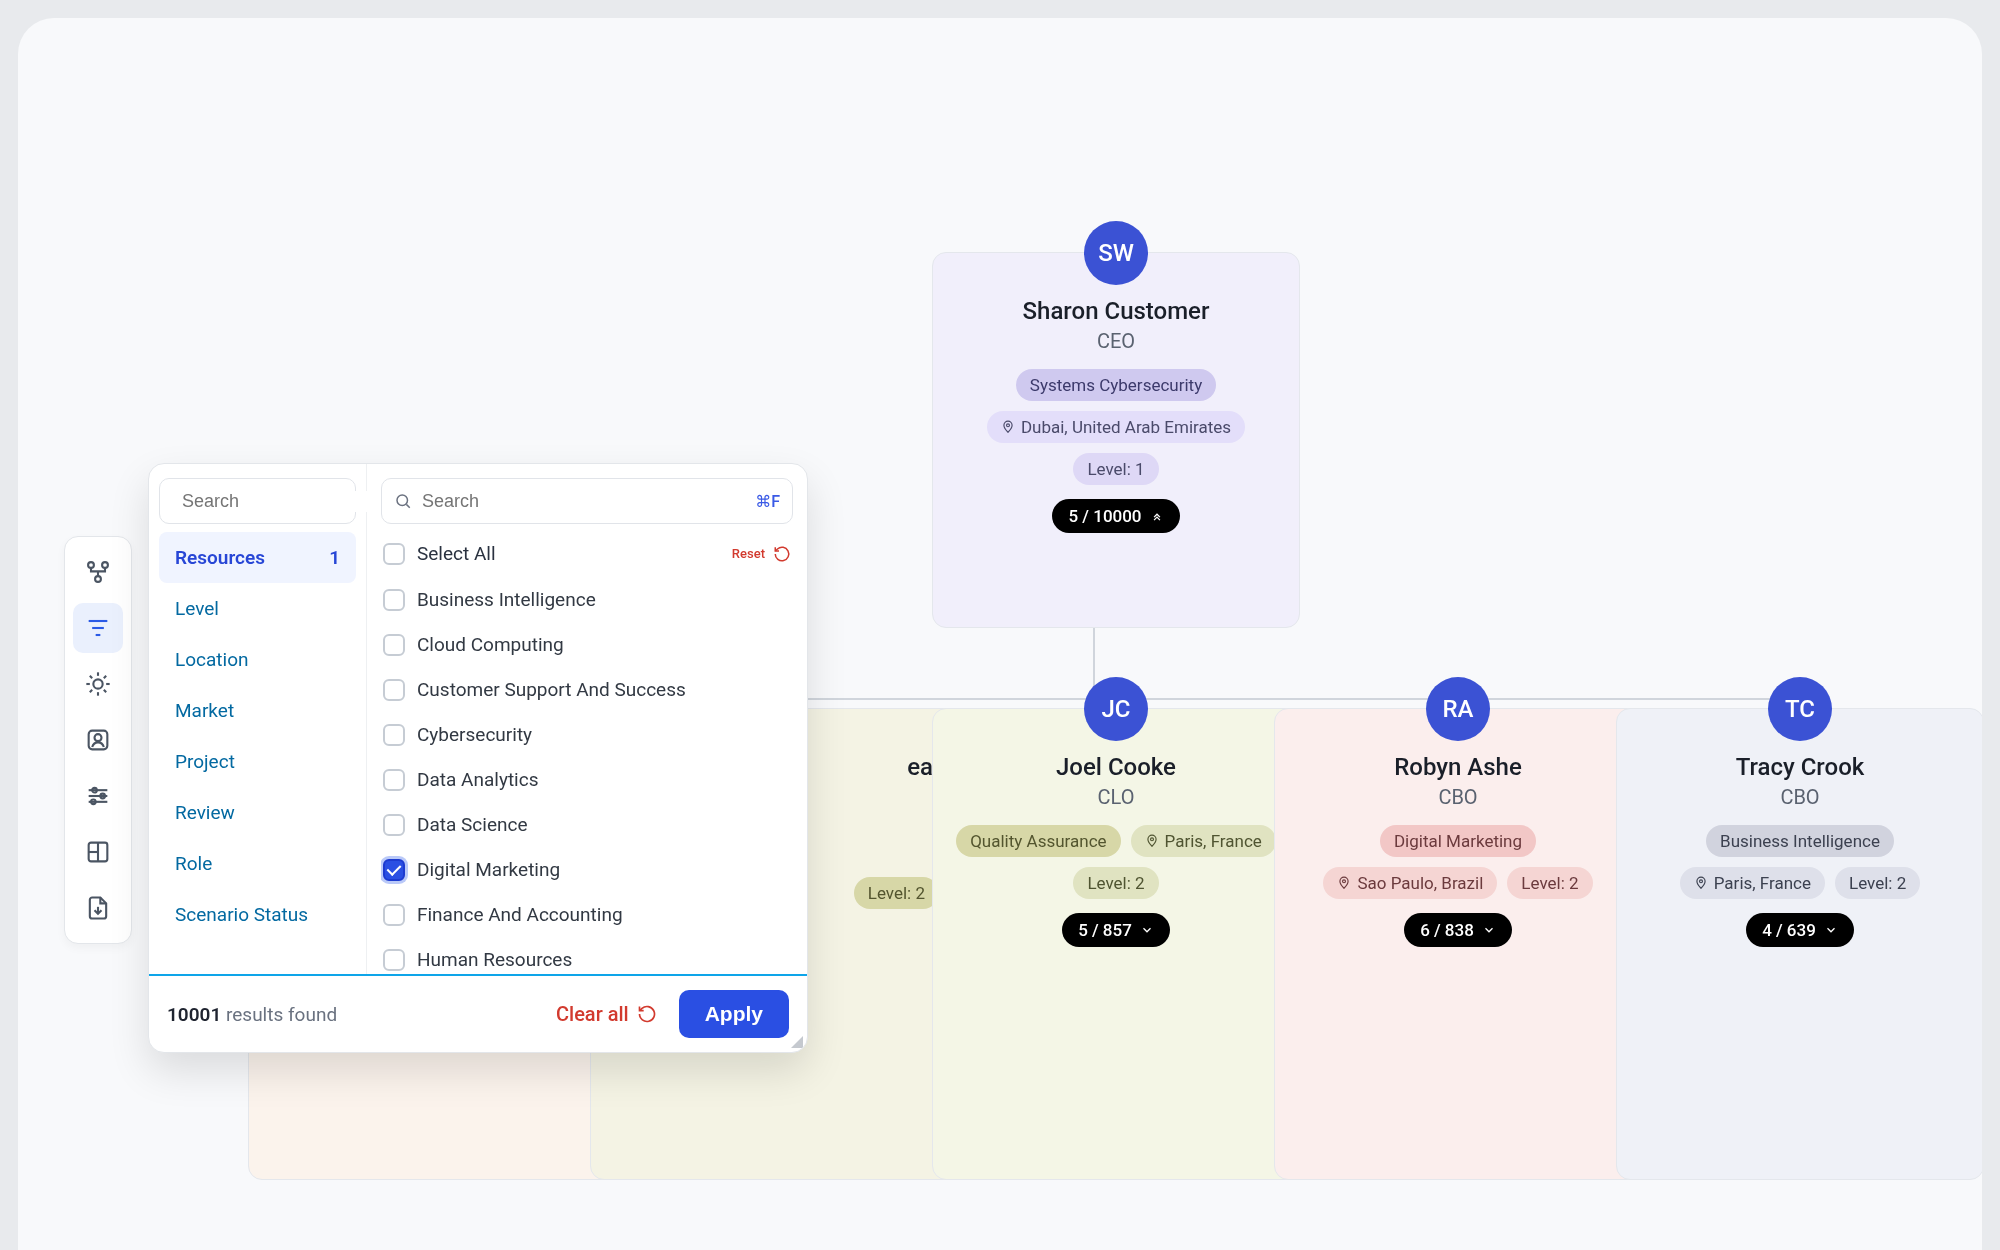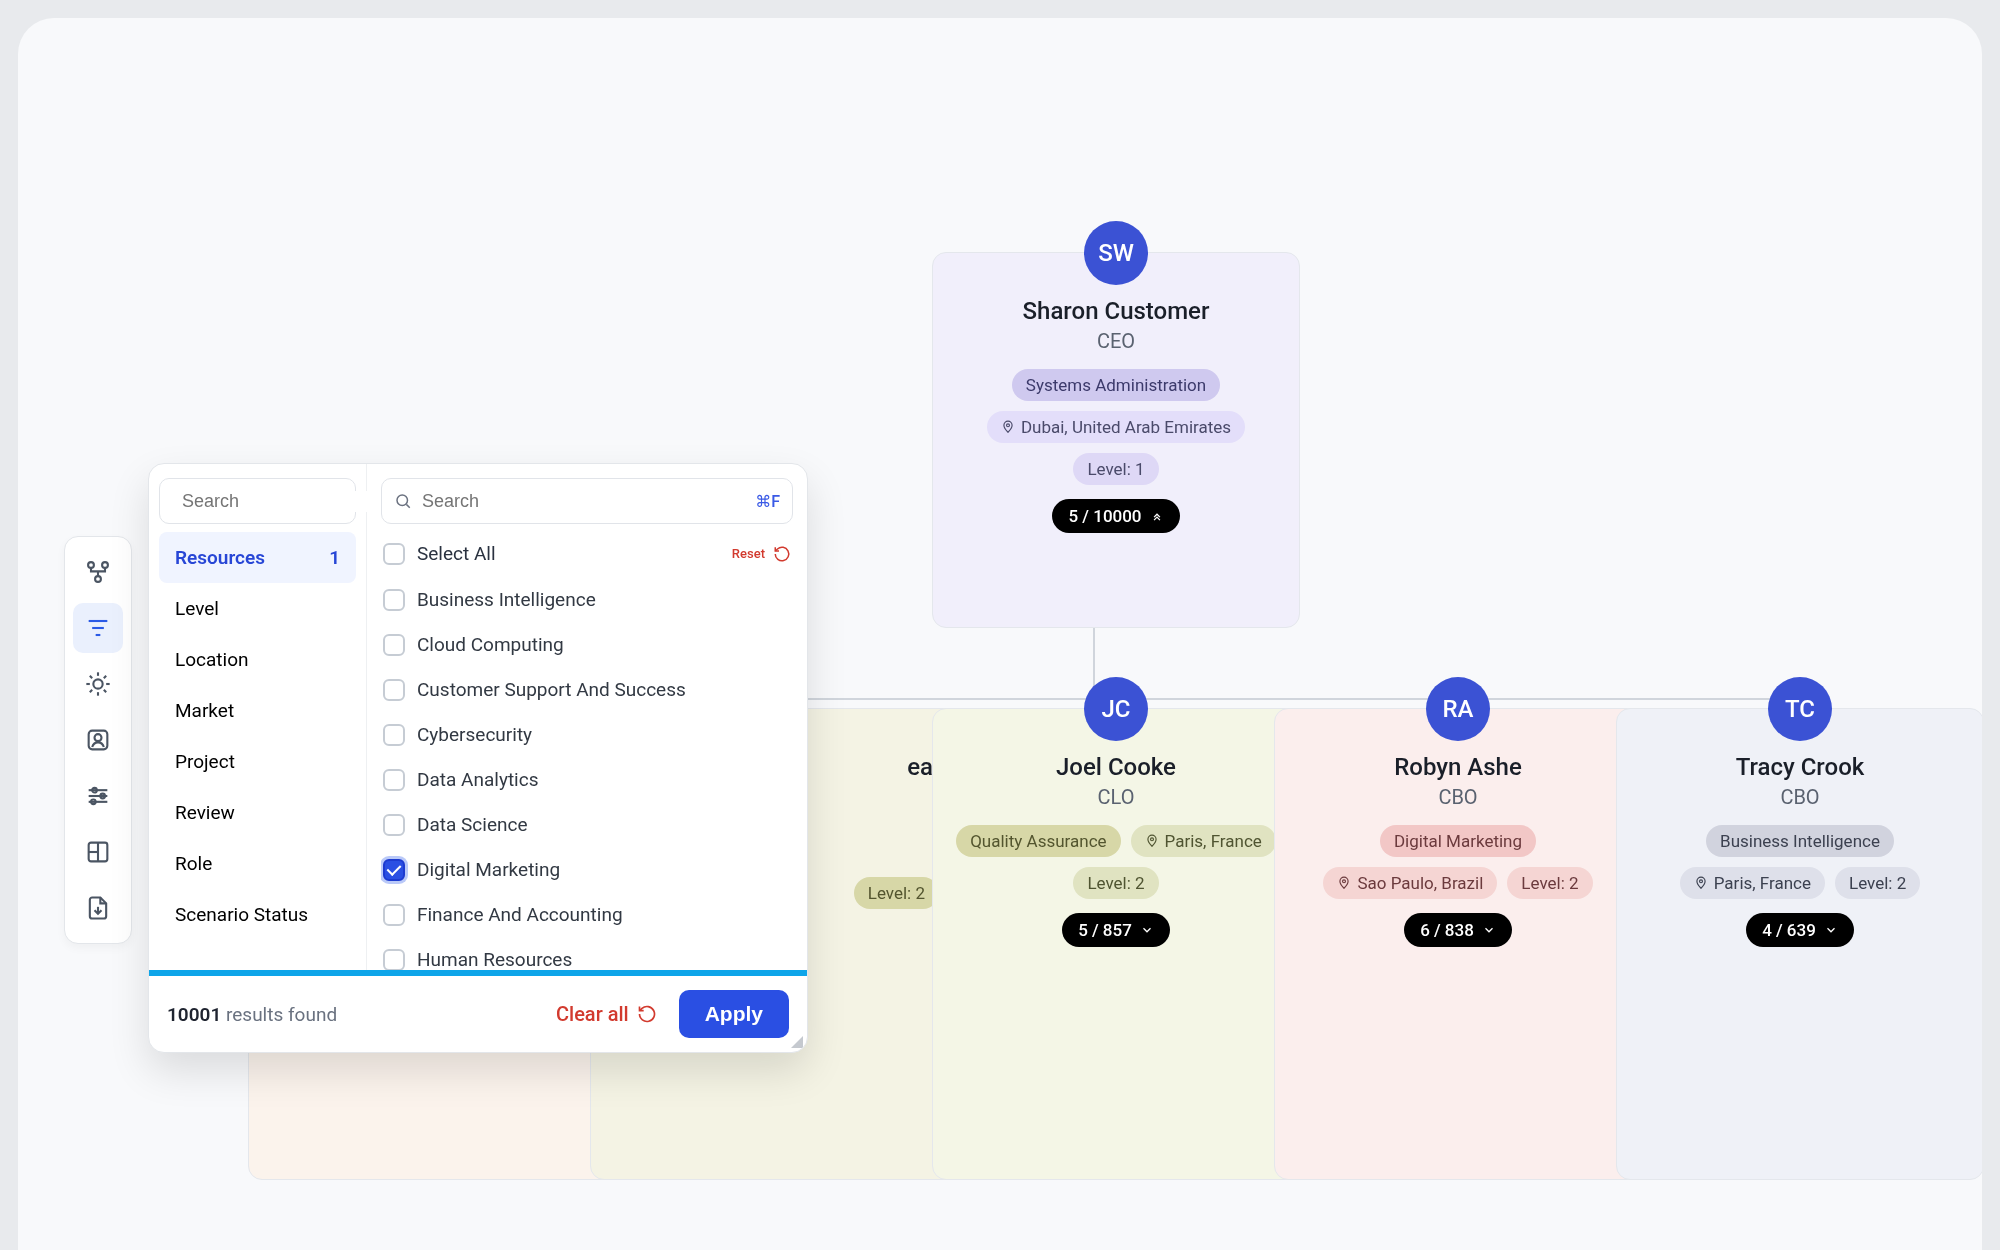--- a/index.html
+++ b/index.html
@@ -87,21 +87,21 @@
 }
 .searchbox input {
   border:none; outline:none; flex:1; font-size:18px; color:#333;
 }
 .searchbox svg { width:18px;height:18px;stroke:#6b7280;fill:none;stroke-width:2; margin-right:10px;}
 .cmd-badge { font-size:16px; color:#3a5ae6; font-weight:500; }
 .cat-list { overflow-y:auto; }
 .cat-item {
   padding: 14px 16px;
   font-size: 19px;
-  color: #000000;
+  color: #0369a1;
   border-radius: 8px;
   cursor: pointer;
   display:flex; justify-content:space-between; align-items:center;
 }
 .cat-item.active { background:#f0f4ff; color:#2746d6; font-weight:600; }
 .cat-item .count { font-weight:600; }
 
 .options-head {
   display:flex; align-items:center; justify-content:space-between;
   padding: 10px 2px 12px 2px;
@@ -112,21 +112,21 @@
 .option-list { overflow-y:auto; flex:1; }
 .option-item { display:flex; align-items:center; gap:12px; padding: 11px 2px; font-size:19px; color:#323943; cursor:pointer;}
 .chk {
   width:22px;height:22px;border:2px solid #c6ccd4;border-radius:6px;flex-shrink:0;
   display:flex;align-items:center;justify-content:center;
 }
 .chk.checked { background:#2a4fe3; border-color:#1d3bd0; box-shadow:0 0 0 3px rgba(58,99,236,0.35); }
 .chk.checked::after{content:"";width:6px;height:11px;border:solid #fff;border-width:0 2.5px 2.5px 0;transform:rotate(45deg);margin-top:-2px;}
 
 .filter-foot {
-  border-top:6px solid #0ea5e9;
+  border-top:2px solid #0ea5e9;
   padding: 14px 18px;
   display:flex; align-items:center; justify-content:space-between;
   position:relative;
 }
 .results { font-size:19px; color:#6a7280;}
 .results b { color:#1f2430; font-weight:600;}
 .foot-actions { display:flex; align-items:center; gap:22px;margin-left:35px;}
 .clear-all { color:#d23a2e; font-size:20px; font-weight:500; display:flex; align-items:center; gap:8px; cursor:pointer;}
 .clear-all svg{width:20px;height:20px;stroke:#d23a2e;fill:none;stroke-width:2;}
 .apply-btn{
@@ -201,21 +201,21 @@
       <div class="connector-line" style="left:1760px;top:580px;width:2px;height:28px;"></div>
 
       <div class="card ceo" style="left:914px;top:134px;height:376px;">
         <div class="avatar">
             <span>SW</span>
           </div>
         <div class="name">Sharon Customer</div>
         <div class="title">CEO</div>
         <div class="tags">
           <span class="tag purple">
-              <span>Systems Administration</span>
+              <span>Systems Cybersecurity</span>
             </span>
           <span class="tag lav">
             <svg viewBox="0 0 24 24">
                 <path d="M12 21s-7-7-7-12a7 7 0 0 1 14 0c0 5-7 12-7 12z"></path>
                 <circle cx="12" cy="9" r="2.5"></circle>
               </svg>
             <span>Dubai, United Arab Emirates</span>
           </span>
           <span class="tag lav2">
               <span>Level: 1</span>

